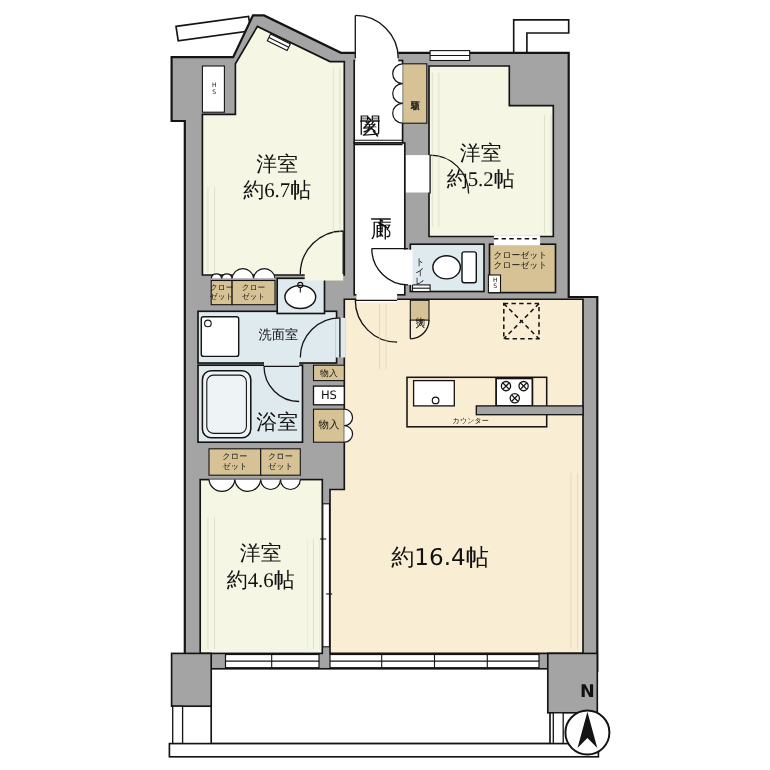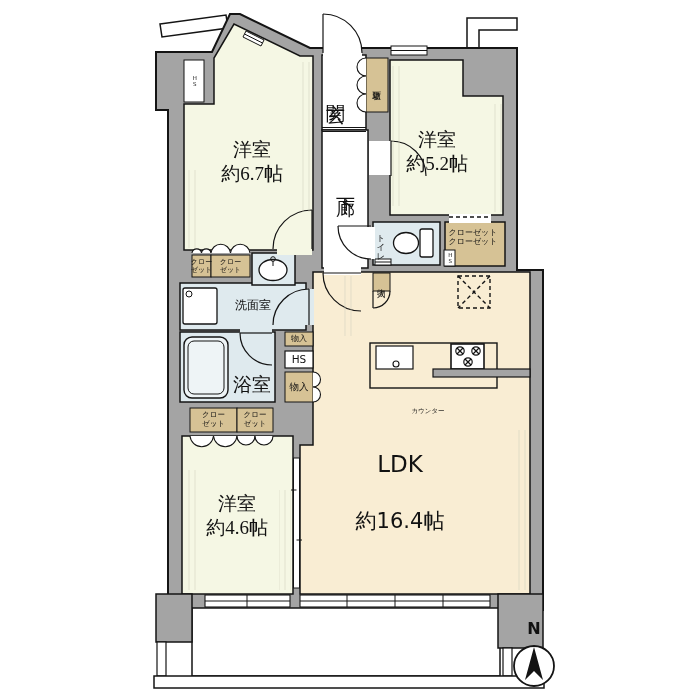--- a/index.html
+++ b/index.html
@@ -224,21 +224,20 @@
 </div>
 <div class="lbl" style="left:437px;top:152px;">
   <div class="room-name">洋室</div>
   <div class="room-size">約5.2帖</div>
 </div>
 <div class="lbl" style="left:237px;top:516px;">
   <div class="room-name">洋室</div>
   <div class="room-size">約4.6帖</div>
 </div>
 <div class="lbl" style="left:400px;top:492px;">
-  <div class="ldk-name">LDK</div>
   <div class="ldk-size">約16.4帖</div>
 </div>
 
 <div class="lbl vert big-vert" style="left:336px;top:90px;">玄関</div>
 <div class="lbl vert big-vert" style="left:346px;top:183px;">廊下</div>
 <div class="lbl vert small-vert" style="left:377px;top:85px;">下駄箱</div>
 <div class="lbl vert small-vert" style="left:381px;top:242px;">トイレ</div>
 <div class="lbl vert small-vert" style="left:381.5px;top:282px;">物入</div>
 
 <div class="lbl small" style="left:473px;top:237px;">
@@ -265,16 +264,16 @@
 </div>
 <div class="lbl small" style="left:213.5px;top:420px;font-size:7.5px;">
   <div>クロー</div>
   <div>ゼット</div>
 </div>
 <div class="lbl small" style="left:255px;top:420px;font-size:7.5px;">
   <div>クロー</div>
   <div>ゼット</div>
 </div>
 
-<div class="lbl tiny" style="left:428px;top:383px;margin-top:28px;">カウンター</div>
+<div class="lbl tiny" style="left:428px;top:383px;">カウンター</div>
 <div class="lbl north" style="left:534px;top:629px;">N</div>
 
 </div>
 
 </body></html>

